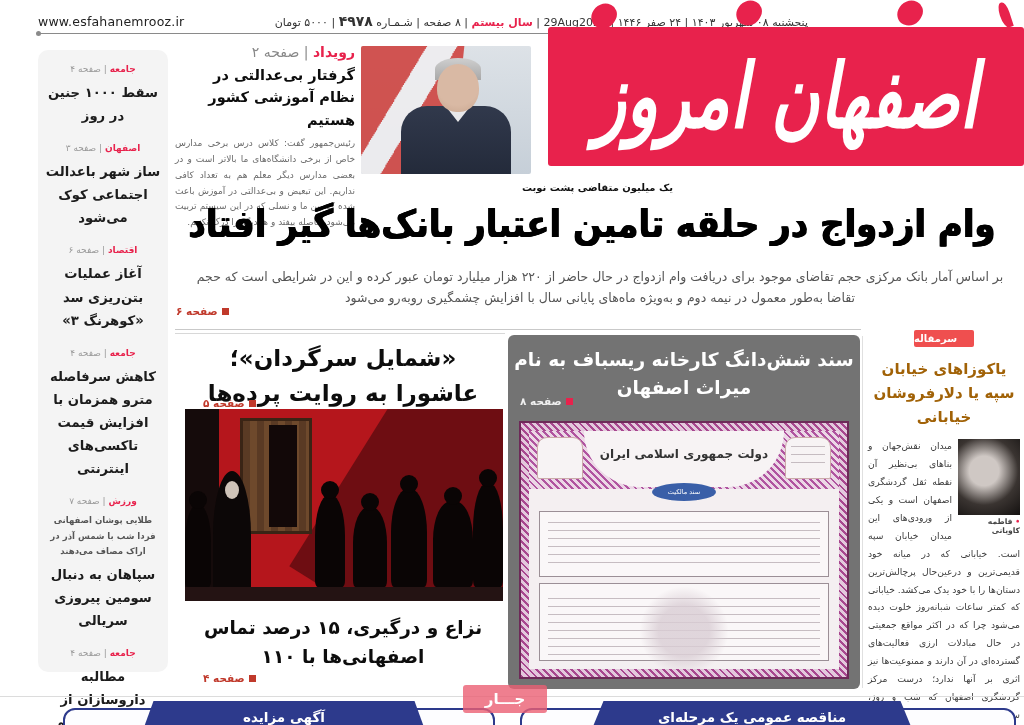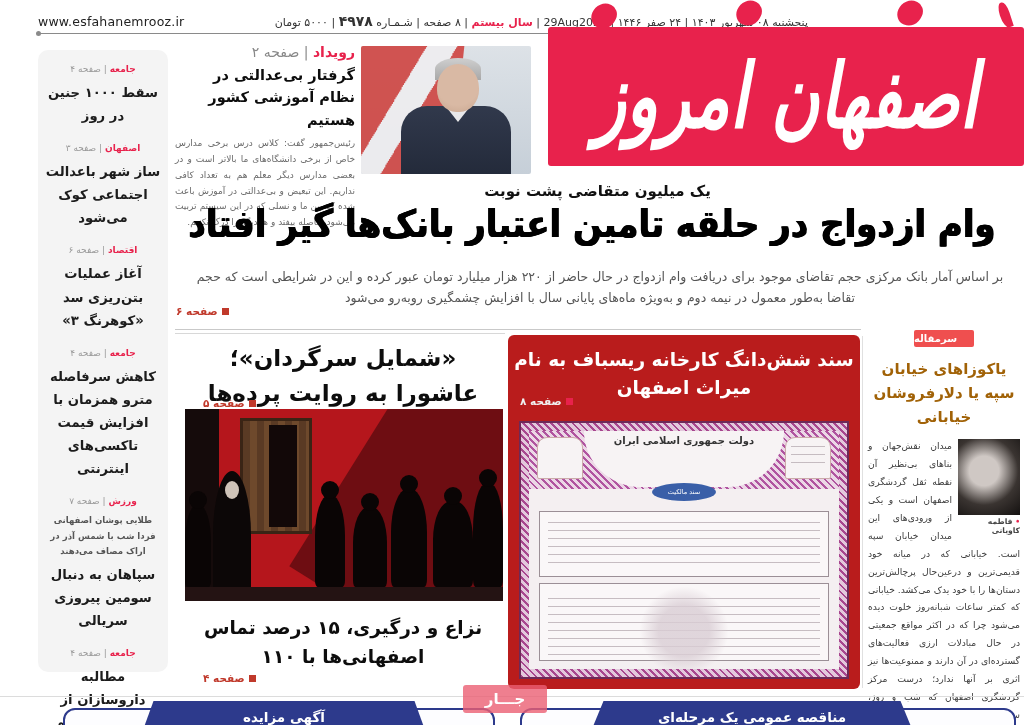--- a/index.html
+++ b/index.html
@@ -32,21 +32,21 @@
   .ts-head{position:absolute;right:52px;top:18px;width:42px;height:48px;border-radius:50% 50% 46% 46%;
         background:radial-gradient(circle at 50% 42%,#d9b9a4 0 60%,#c8a68f 100%);}
   .ts-hair{position:absolute;right:50px;top:12px;width:46px;height:22px;border-radius:50% 50% 0 0;
         background:linear-gradient(180deg,#cfcfcf,#a8a8a8);}
   .ts-suit{position:absolute;right:20px;top:60px;width:110px;height:70px;border-radius:26px 26px 0 0;
         background:linear-gradient(180deg,#31394c,#232a3a);}
   .ts-collar{position:absolute;right:62px;top:62px;width:22px;height:14px;background:#e8e8ea;
         clip-path:polygon(0 0,100% 0,50% 100%);}
   
   .lead-kicker{position:absolute;left:175px;top:182px;width:845px;text-align:center;direction:rtl;
-        font-size:15px;font-weight:bold;color:#111;}
+        font-size:10px;font-weight:bold;color:#111;}
   .lead-headline{position:absolute;left:160px;top:204px;width:864px;text-align:center;direction:rtl;
         font-size:34px;font-weight:bold;letter-spacing:-1px;white-space:nowrap;color:#000;
         text-shadow:.6px 0 0 #000, -.6px 0 0 #000;transform:scaleY(1.12);}
   .lead-deck{position:absolute;left:190px;top:266px;width:820px;text-align:center;direction:rtl;
         font-size:12.5px;line-height:1.7;color:#555;}
   .page-marker{position:absolute;direction:rtl;font-size:10.5px;font-weight:bold;color:#c0392b;display:flex;align-items:center;gap:4px;}
   .page-marker .sq{width:7px;height:7px;background:#c0392b;display:inline-block;}
   .lead-rule{position:absolute;left:175px;width:686px;top:329px;border-top:1px solid #c9c9c9;}
   
   .sidebar{position:absolute;left:38px;top:50px;width:130px;height:622px;background:#f4f4f4;border-radius:10px;
@@ -68,33 +68,33 @@
   .th-door-open{position:absolute;left:84px;top:16px;width:28px;height:102px;background:#120808;}
   .sil{position:absolute;background:#0a0505;border-radius:45% 45% 8% 8%;}
   .sil:before{content:"";position:absolute;top:-14px;left:50%;transform:translateX(-50%);width:18px;height:18px;border-radius:50%;background:#0a0505;}
   .woman{position:absolute;left:28px;top:62px;width:38px;height:128px;background:#0c0707;border-radius:50% 50% 6px 6px;}
   .woman:before{content:"";position:absolute;top:10px;left:12px;width:14px;height:18px;border-radius:50%;background:#cfc3b8;}
   .th-floor{position:absolute;left:0;bottom:0;width:100%;height:14px;background:#241313;}
   .police-headline{position:absolute;left:185px;top:614px;width:316px;text-align:center;direction:rtl;
         font-size:18.5px;font-weight:bold;line-height:1.55;color:#0d0d0d;}
   .police-marker{left:203px;top:672px;}
   
-  .deed-panel{position:absolute;left:508px;top:335px;width:352px;height:354px;background:#b91c1c;border-radius:6px;}
+  .deed-panel{position:absolute;left:508px;top:335px;width:352px;height:354px;background:#737373;border-radius:6px;}
   .deed-headline{padding-top:11px;text-align:center;direction:rtl;font-size:18.5px;font-weight:bold;color:#fff;line-height:1.5;}
   .deed-marker{left:520px;top:394px;color:#f0f0f0;}
   .deed-marker .sq{background:#e8224c;}
   .deed-img{position:absolute;left:11px;right:11px;top:86px;bottom:10px;
         background:repeating-linear-gradient(45deg,#a8468f 0 2px,#e3c8dc 2px 5px);
         border:2px solid #6d2a58;box-sizing:border-box;padding:8px;}
   .deed-paper{position:relative;width:100%;height:100%;background:#f4eff1;box-sizing:border-box;overflow:hidden;}
   .deed-archband{position:absolute;left:0;top:0;width:100%;height:58px;
         background:repeating-linear-gradient(45deg,#b054a0 0 2px,#ecd7e6 2px 5px);}
   .deed-arch{position:absolute;left:50%;top:0;transform:translateX(-50%);width:200px;height:56px;background:#f7f3f4;
         border-radius:0 0 90px 90px;text-align:center;}
-  .deed-arch-title{font-size:10px;color:#333;direction:rtl;padding-top:4px;font-weight:bold;}
+  .deed-arch-title{font-size:12px;color:#333;direction:rtl;padding-top:16px;font-weight:bold;}
   .deed-stamp{position:absolute;left:50%;top:52px;transform:translateX(-50%);width:64px;height:18px;border-radius:50%;
         background:#3a5fa8;color:#fff;font-size:6.5px;line-height:18px;text-align:center;direction:rtl;}
   .deed-sidebox{position:absolute;top:6px;width:44px;height:40px;background:#f7f3f4;border-radius:10px 10px 2px 2px;border:1px solid #caa;}
   .deed-sidebox.l{left:8px;} .deed-sidebox.r{right:8px;}
   .deed-lines{position:absolute;background:repeating-linear-gradient(0deg,transparent 0 7px,#b9aeb4 7px 8px);opacity:.8;}
   .deed-section{position:absolute;left:10px;right:10px;border:1px solid #9b8f96;background:#faf7f8;}
   .deed-ghost{position:absolute;left:50%;top:62%;transform:translate(-50%,-50%);width:90px;height:90px;border-radius:50%;
         background:radial-gradient(circle,#d9cdd4 0 40%,transparent 70%);opacity:.8;}
   
   .vrule{position:absolute;left:862px;top:336px;height:352px;border-left:1px solid #e0e0e0;}

